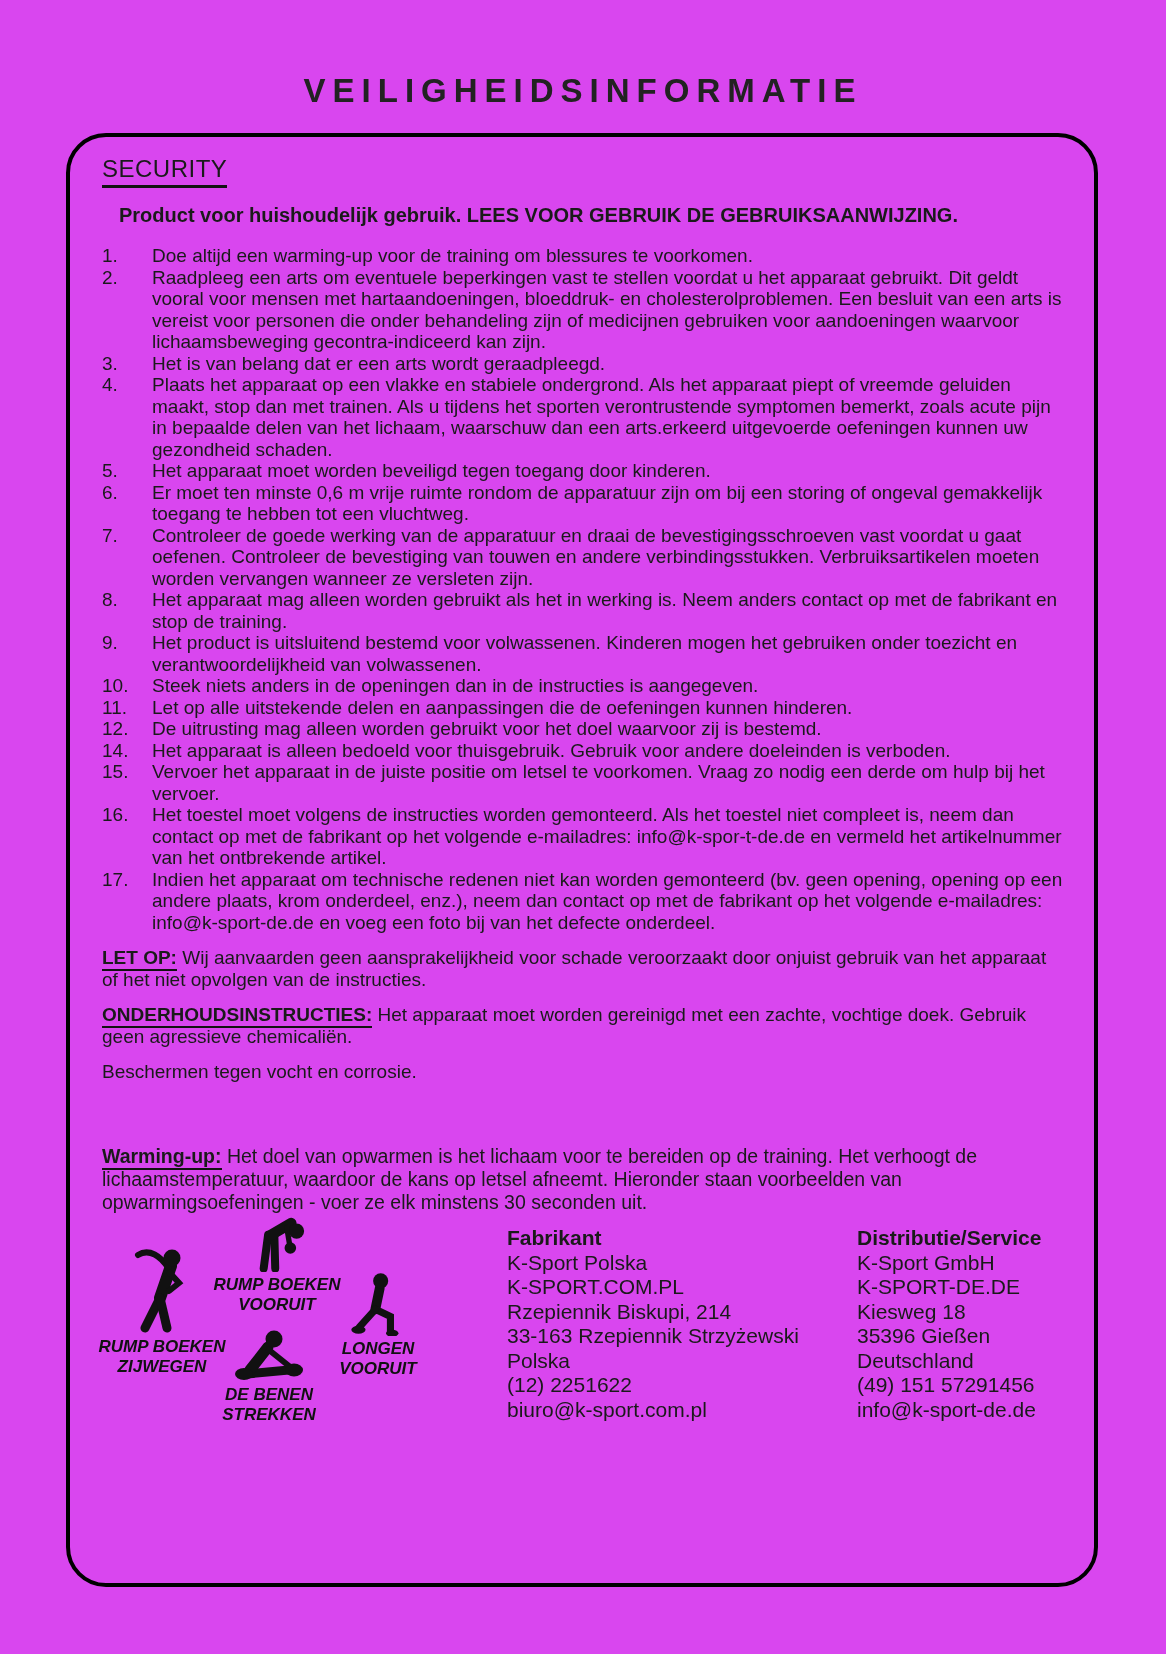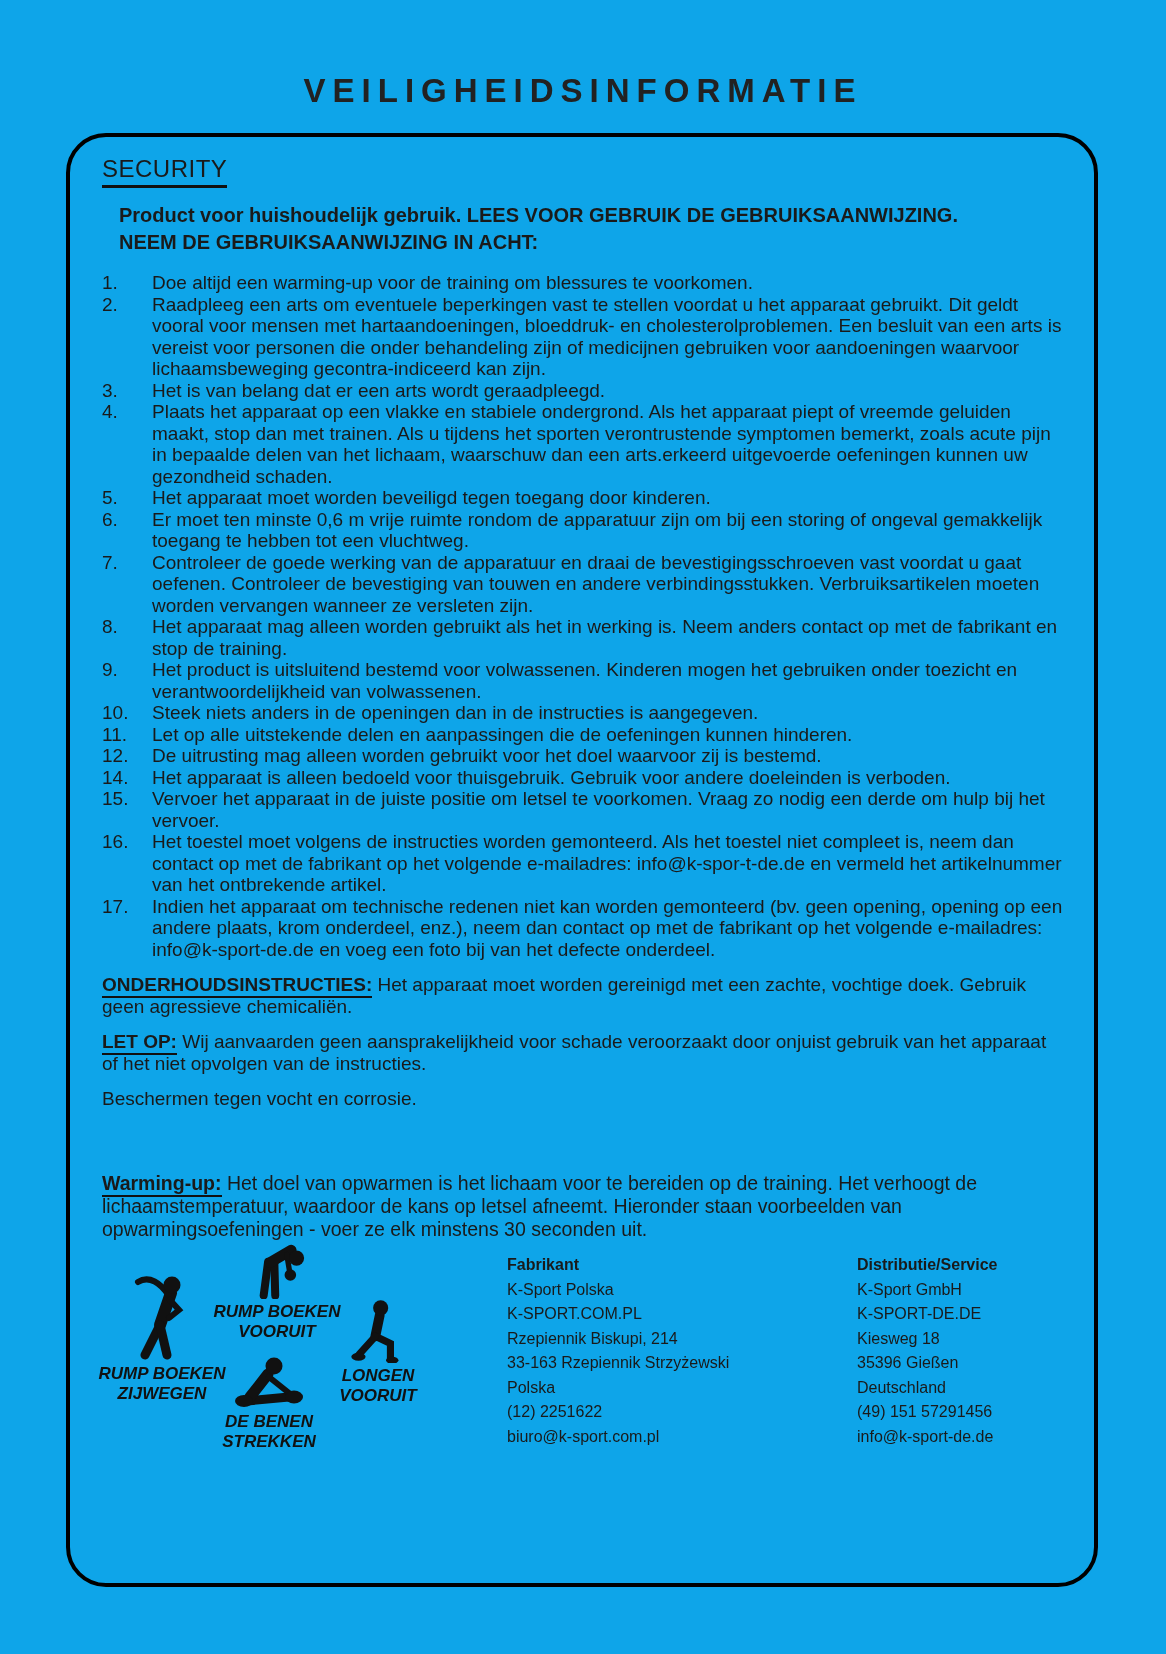--- a/index.html
+++ b/index.html
@@ -1,19 +1,19 @@
 <!DOCTYPE html>
 <html><head>
 <meta charset="utf-8">
 <style>
   html,body{margin:0;padding:0;background:#ffffff;}
   .page{
     position:relative;
     width:1166px;height:1654px;
-    background:#0ea5e9;
+    background:#d946ef;
     font-family:"Liberation Sans", sans-serif;
     color:#1a1a1a;
     overflow:hidden;
   }
   .doc-title{
     position:absolute;top:72px;left:0;width:1166px;
     text-align:center;
     font-size:33px;font-weight:bold;letter-spacing:7px;
     color:#222;
   }
@@ -50,21 +50,21 @@
   .plain-par{font-size:19px;line-height:22px;margin:9px 0 0 0;}
   .warming{font-size:19.5px;line-height:23px;margin:62px 0 0 0;}
   .bottom{position:relative;height:236px;margin-top:4px;}
   .fig{position:absolute;text-align:center;}
   .fig svg{display:block;margin:0 auto;}
   .fig-label{
     font-size:17px;font-weight:bold;font-style:italic;
     line-height:20px;color:#111;margin-top:3px;
   }
   .fig-label span{display:block;}
-  .contact{position:absolute;font-size:16px;line-height:24.5px;}
+  .contact{position:absolute;font-size:21px;line-height:24.5px;}
   .contact-heading{font-weight:bold;}
   .contact span{display:block;}
   .fig-vooruit{left:95px;top:-10px;width:160px;}
   .fig-zijwegen{left:-16px;top:28px;width:152px;}
   .fig-strekken{left:95px;top:86px;width:144px;}
   .fig-longen{left:216px;top:54px;width:120px;}
   .contact-manufacturer{left:405px;top:8px;}
   .contact-distribution{left:755px;top:8px;}
 </style>
 </head>
@@ -73,21 +73,20 @@
 <div class="page">
 
   <div class="doc-title">VEILIGHEIDSINFORMATIE</div>
 
   <div class="frame">
 
     <div class="security-heading">SECURITY</div>
 
     <p class="intro">
       <span>Product voor huishoudelijk gebruik. LEES VOOR GEBRUIK DE GEBRUIKSAANWIJZING.</span>
-      <span>NEEM DE GEBRUIKSAANWIJZING IN ACHT:</span>
     </p>
 
     <div class="ol">
       <div class="li-row">
           <span class="li-num">1.</span>
           <span class="li-text">Doe altijd een warming-up voor de training om blessures te voorkomen.</span>
         </div>
       <div class="li-row">
           <span class="li-num">2.</span>
           <span class="li-text">Raadpleeg een arts om eventuele beperkingen vast te stellen voordat u het apparaat gebruikt. Dit geldt vooral voor mensen met hartaandoeningen, bloeddruk- en cholesterolproblemen. Een besluit van een arts is vereist voor personen die onder behandeling zijn of medicijnen gebruiken voor aandoeningen waarvoor lichaamsbeweging gecontra-indiceerd kan zijn.</span>
@@ -143,23 +142,23 @@
       <div class="li-row">
           <span class="li-num">16.</span>
           <span class="li-text">Het toestel moet volgens de instructies worden gemonteerd. Als het toestel niet compleet is, neem dan contact op met de fabrikant op het volgende e-mailadres: info@k-spor-t-de.de en vermeld het artikelnummer van het ontbrekende artikel.</span>
         </div>
       <div class="li-row">
           <span class="li-num">17.</span>
           <span class="li-text">Indien het apparaat om technische redenen niet kan worden gemonteerd (bv. geen opening, opening op een andere plaats, krom onderdeel, enz.), neem dan contact op met de fabrikant op het volgende e-mailadres: info@k-sport-de.de en voeg een foto bij van het defecte onderdeel.</span>
         </div>
     </div>
 
+    <p class="note"><span class="note-label">LET OP:</span><span> Wij aanvaarden geen aansprakelijkheid voor schade veroorzaakt door onjuist gebruik van het apparaat of het niet opvolgen van de instructies.</span></p>
+
     <p class="note"><span class="note-label">ONDERHOUDSINSTRUCTIES:</span><span> Het apparaat moet worden gereinigd met een zachte, vochtige doek. Gebruik geen agressieve chemicaliën.</span></p>
-
-    <p class="note"><span class="note-label">LET OP:</span><span> Wij aanvaarden geen aansprakelijkheid voor schade veroorzaakt door onjuist gebruik van het apparaat of het niet opvolgen van de instructies.</span></p>
 
     <p class="plain-par">Beschermen tegen vocht en corrosie.</p>
 
     <p class="warming"><span class="note-label">Warming-up:</span><span> Het doel van opwarmen is het lichaam voor te bereiden op de training. Het verhoogt de lichaamstemperatuur, waardoor de kans op letsel afneemt. Hieronder staan voorbeelden van opwarmingsoefeningen - voer ze elk minstens 30 seconden uit.</span></p>
 
     <div class="bottom">
 
       <div class="fig fig-vooruit">
         <svg width="72" height="64" viewBox="0 0 72 72">
           <g stroke="#111" fill="none" stroke-linecap="round">

